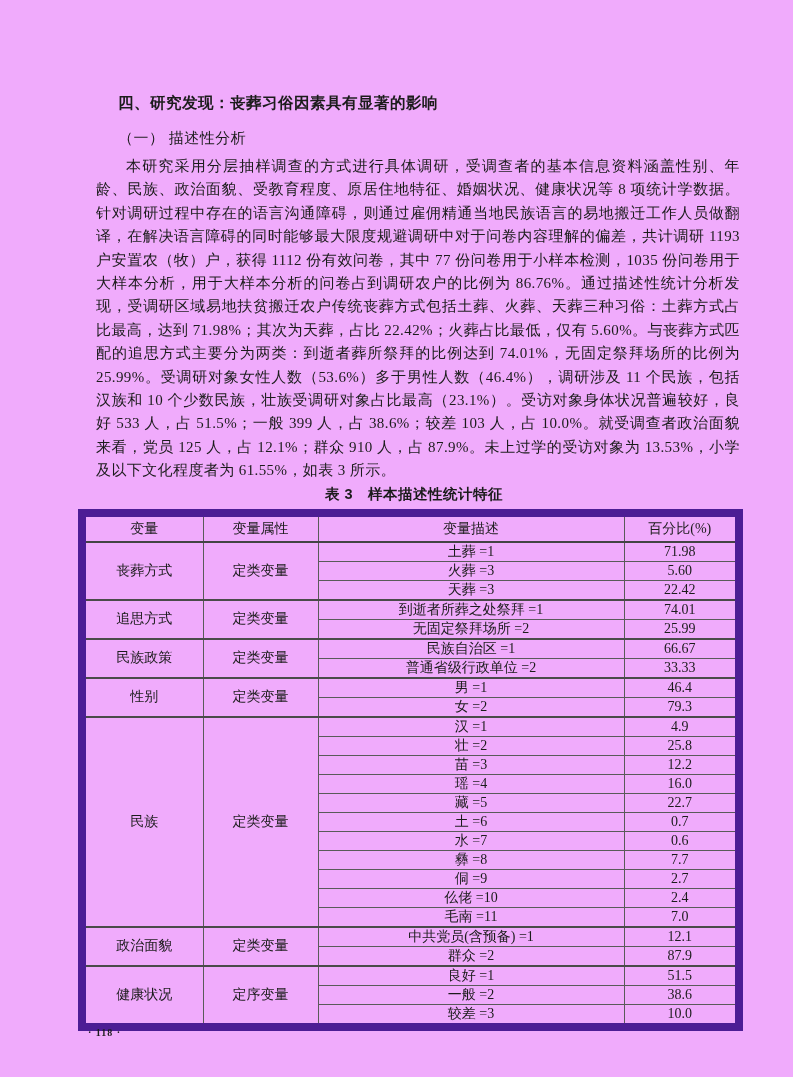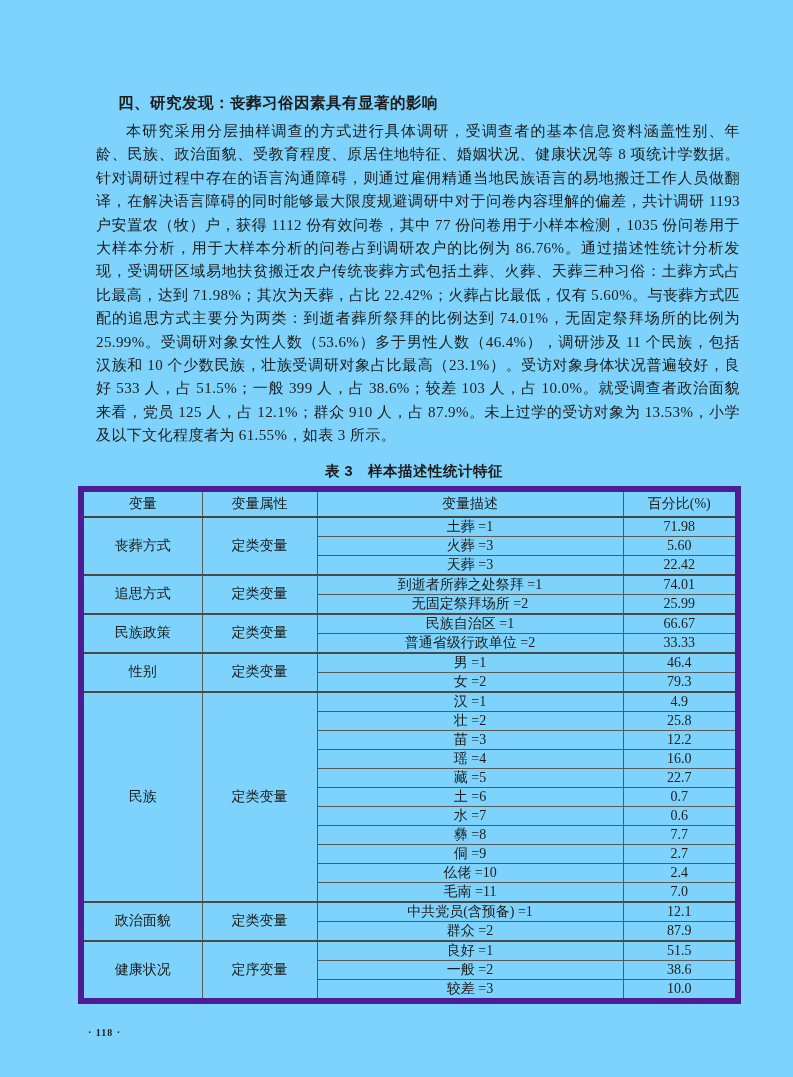--- a/index.html
+++ b/index.html
@@ -1,20 +1,20 @@
 <!DOCTYPE html>
 <html><head>
 <meta charset="utf-8">
 <style>
   html, body { margin: 0; padding: 0; background: #e8e8e8; }
   .page {
     position: relative;
     width: 793px;
     height: 1077px;
-    background: #7dd3fc;
+    background: #f0abfc;
     box-sizing: border-box;
     padding: 93px 53px 0 88px;
     font-family: "Liberation Serif", "DejaVu Serif", serif;
     color: #1c1c1c;
     overflow: hidden;
   }
   .heading {
     font-family: "Liberation Sans", "DejaVu Sans", sans-serif;
     font-weight: 700;
     font-size: 15.5px;
@@ -37,29 +37,29 @@
     margin: 7px 0 0 8px;
     text-align: justify;
     text-indent: 2em;
     letter-spacing: 0.4px;
   }
   .table-caption {
     font-family: "Liberation Sans", "DejaVu Sans", sans-serif;
     font-weight: 700;
     font-size: 14.5px;
     text-align: center;
-    margin: 14px 0 5px 0;
+    margin: 2px 0 5px 0;
     letter-spacing: 0.5px;
   }
   table.stats-table {
     border-collapse: collapse;
     table-layout: fixed;
     width: 657px;
     margin-left: -10px;
-    border: 6px solid #4c1d95;
+    border: 8px solid #4c1d95;
   }
   table.stats-table th,
   table.stats-table td {
     border: 1px solid #5a5a5a;
     font-size: 14px;
     font-weight: 400;
     text-align: center;
     vertical-align: middle;
     padding: 0 2px;
     height: 18px;
@@ -80,20 +80,21 @@
     font-size: 10px;
     letter-spacing: 1px;
     font-weight: bold;
   }
 </style>
 </head>
 <body>
 
 <div class="page">
   <h1 class="heading">四、研究发现：丧葬习俗因素具有显著的影响</h1>
+  <h2 class="subheading">（一） 描述性分析</h2>
   <p class="body-para">本研究采用分层抽样调查的方式进行具体调研，受调查者的基本信息资料涵盖性别、年龄、民族、政治面貌、受教育程度、原居住地特征、婚姻状况、健康状况等 8 项统计学数据。针对调研过程中存在的语言沟通障碍，则通过雇佣精通当地民族语言的易地搬迁工作人员做翻译，在解决语言障碍的同时能够最大限度规避调研中对于问卷内容理解的偏差，共计调研 1193 户安置农（牧）户，获得 1112 份有效问卷，其中 77 份问卷用于小样本检测，1035 份问卷用于大样本分析，用于大样本分析的问卷占到调研农户的比例为 86.76%。通过描述性统计分析发现，受调研区域易地扶贫搬迁农户传统丧葬方式包括土葬、火葬、天葬三种习俗：土葬方式占比最高，达到 71.98%；其次为天葬，占比 22.42%；火葬占比最低，仅有 5.60%。与丧葬方式匹配的追思方式主要分为两类：到逝者葬所祭拜的比例达到 74.01%，无固定祭拜场所的比例为 25.99%。受调研对象女性人数（53.6%）多于男性人数（46.4%），调研涉及 11 个民族，包括汉族和 10 个少数民族，壮族受调研对象占比最高（23.1%）。受访对象身体状况普遍较好，良好 533 人，占 51.5%；一般 399 人，占 38.6%；较差 103 人，占 10.0%。就受调查者政治面貌来看，党员 125 人，占 12.1%；群众 910 人，占 87.9%。未上过学的受访对象为 13.53%，小学及以下文化程度者为 61.55%，如表 3 所示。</p>
 
   <div class="table-caption">表 3　样本描述性统计特征</div>
 
   <table class="stats-table">
     <colgroup>
       <col style="width:121px">
       <col style="width:115px">
       <col style="width:306px">
       <col style="width:115px">

